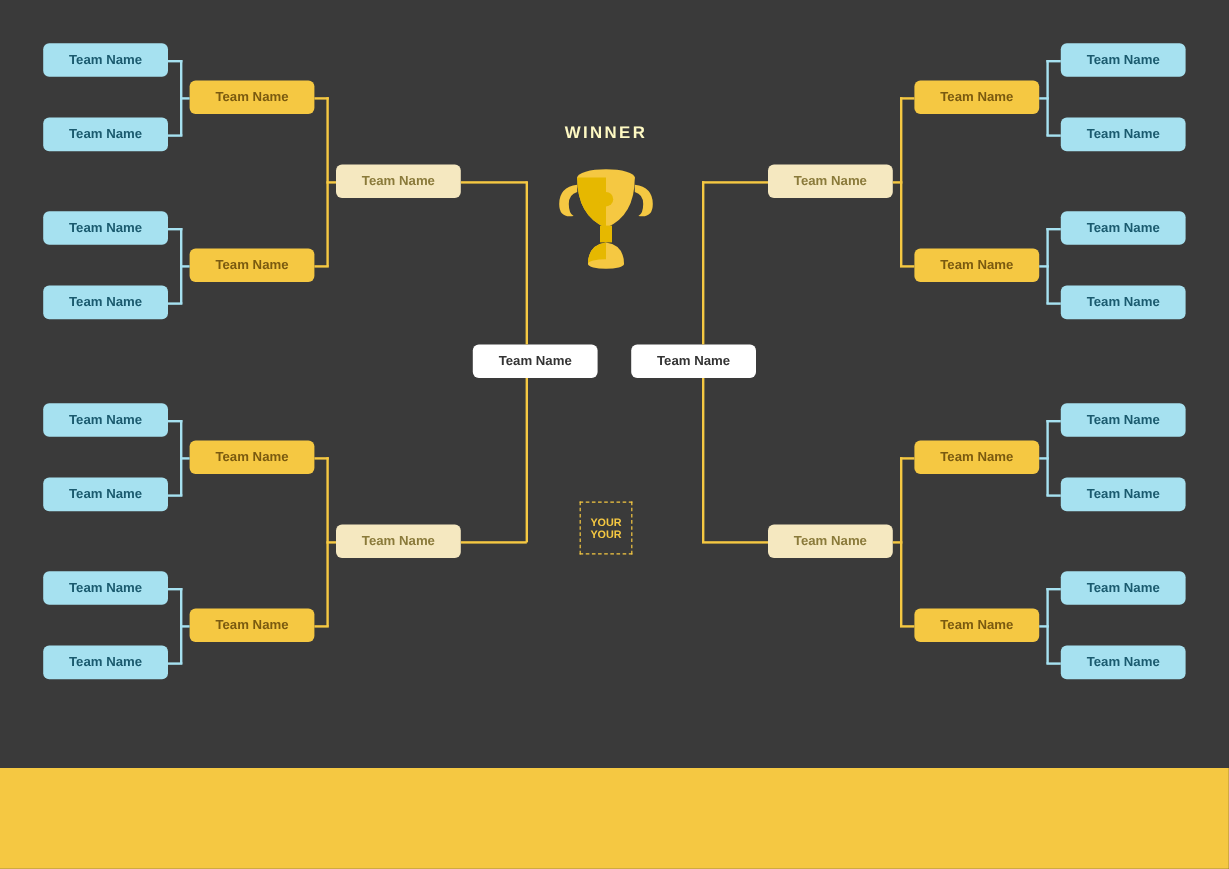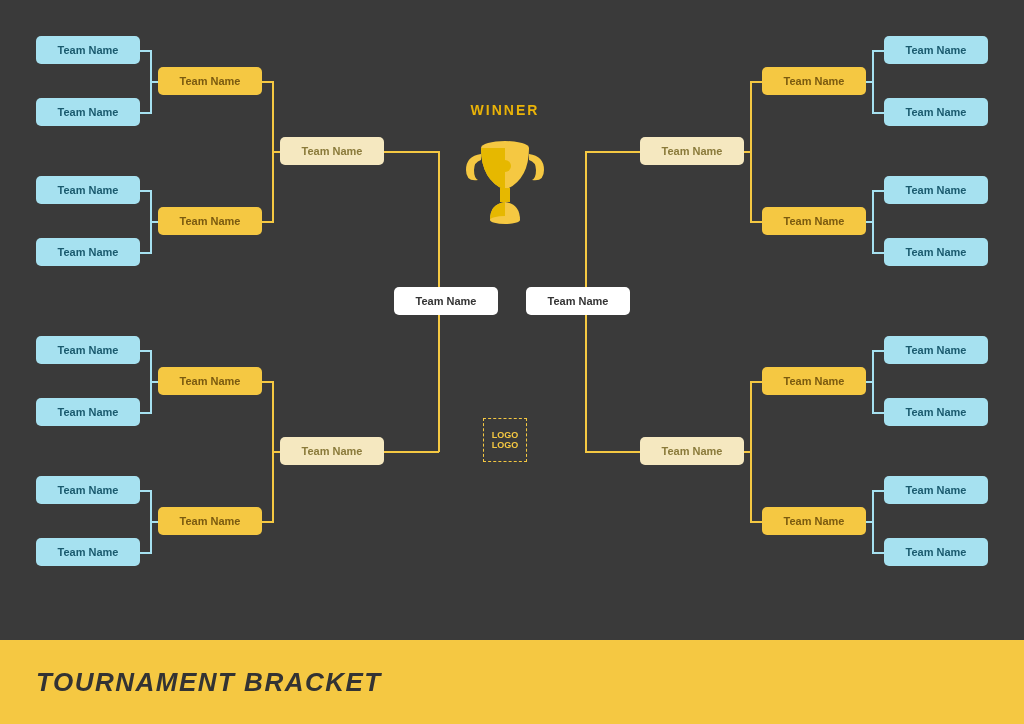--- a/index.html
+++ b/index.html
@@ -5,21 +5,21 @@
 * { margin: 0; padding: 0; box-sizing: border-box; }
 body { width: 1024px; height: 724px; background: #3a3a3a; font-family: Arial, Helvetica, sans-serif; overflow: hidden; position: relative; }
 .bracket-area { position: absolute; top: 0; left: 0; right: 14px; height: 640px; border-radius: 15px; }
 .slot { position: absolute; width: 104px; height: 28px; border-radius: 5px; display: flex; align-items: center; justify-content: center; font-size: 11px; font-weight: bold; }
 .cyan { background: #a6e1f0; color: #1a5a6e; }
 .gold { background: #f5c842; color: #7a5a10; }
 .cream { background: #f5e8c0; color: #8a7a3a; }
 .white { background: #ffffff; color: #333; }
 .line { position: absolute; background: #f5c842; }
 .line.cyan-line { background: #a6e1f0; }
-.winner-label { position: absolute; top: 102px; left: 50%; transform: translateX(-50%); color: #eab308; font-size: 14px; font-weight: bold; letter-spacing: 2px; text-align: center; }
+.winner-label { position: absolute; top: 102px; left: 50%; transform: translateX(-50%); color: #fef9c3; font-size: 14px; font-weight: bold; letter-spacing: 2px; text-align: center; }
 .trophy { position: absolute; top: 130px; left: 50%; transform: translateX(-50%); }
 .logo-box { position: absolute; top: 418px; left: 50%; transform: translateX(-50%); width: 44px; height: 44px; border: 1.5px dashed #f5c842; display: flex; align-items: center; justify-content: center; text-align: center; font-size: 9px; font-weight: bold; color: #f5c842; line-height: 1.15; }
 .footer { position: absolute; bottom: 0; left: 0; right: 0; height: 84px; background: #f5c842; display: flex; align-items: center; justify-content: space-between; padding: 0 36px 0 36px; }
 .footer-title { font-size: 26px; font-weight: bold; color: #333; letter-spacing: 1.5px; font-style: italic; }
 .footer-sub { text-align: right; font-size: 12px; color: #5a4a1a; line-height: 1.4; }
 </style>
 </head>
 <body>
 
 <div class="bracket-area">
@@ -141,21 +141,20 @@
       <circle cx="45" cy="36" r="6" fill="#e6b800"></circle>
       <path d="M21 24 Q6 26 6 40 Q6 52 18 50 Q14 48 14 40 Q14 32 21 30 Z" fill="#f5c842"></path>
       <path d="M69 24 Q84 26 84 40 Q84 52 72 50 Q76 48 76 40 Q76 32 69 30 Z" fill="#f5c842"></path>
       <rect x="40" y="58" width="10" height="14" fill="#e6b800"></rect>
       <path d="M30 90 Q30 74 45 72 Q60 74 60 90 Z" fill="#f5c842"></path>
       <path d="M30 90 Q30 74 45 72 L45 90 Z" fill="#e6b800"></path>
       <ellipse cx="45" cy="90" rx="15" ry="4" fill="#f5c842"></ellipse>
     </svg>
   </div>
 
-  <div class="logo-box">LOGO LOGO</div>
+  <div class="logo-box">YOUR YOUR</div>
 
 </div>
 
 <div class="footer">
-  <div class="footer-title">TOURNAMENT BRACKET</div>
   <div class="footer-sub">
   </div>
 </div>
 
 </body></html>

